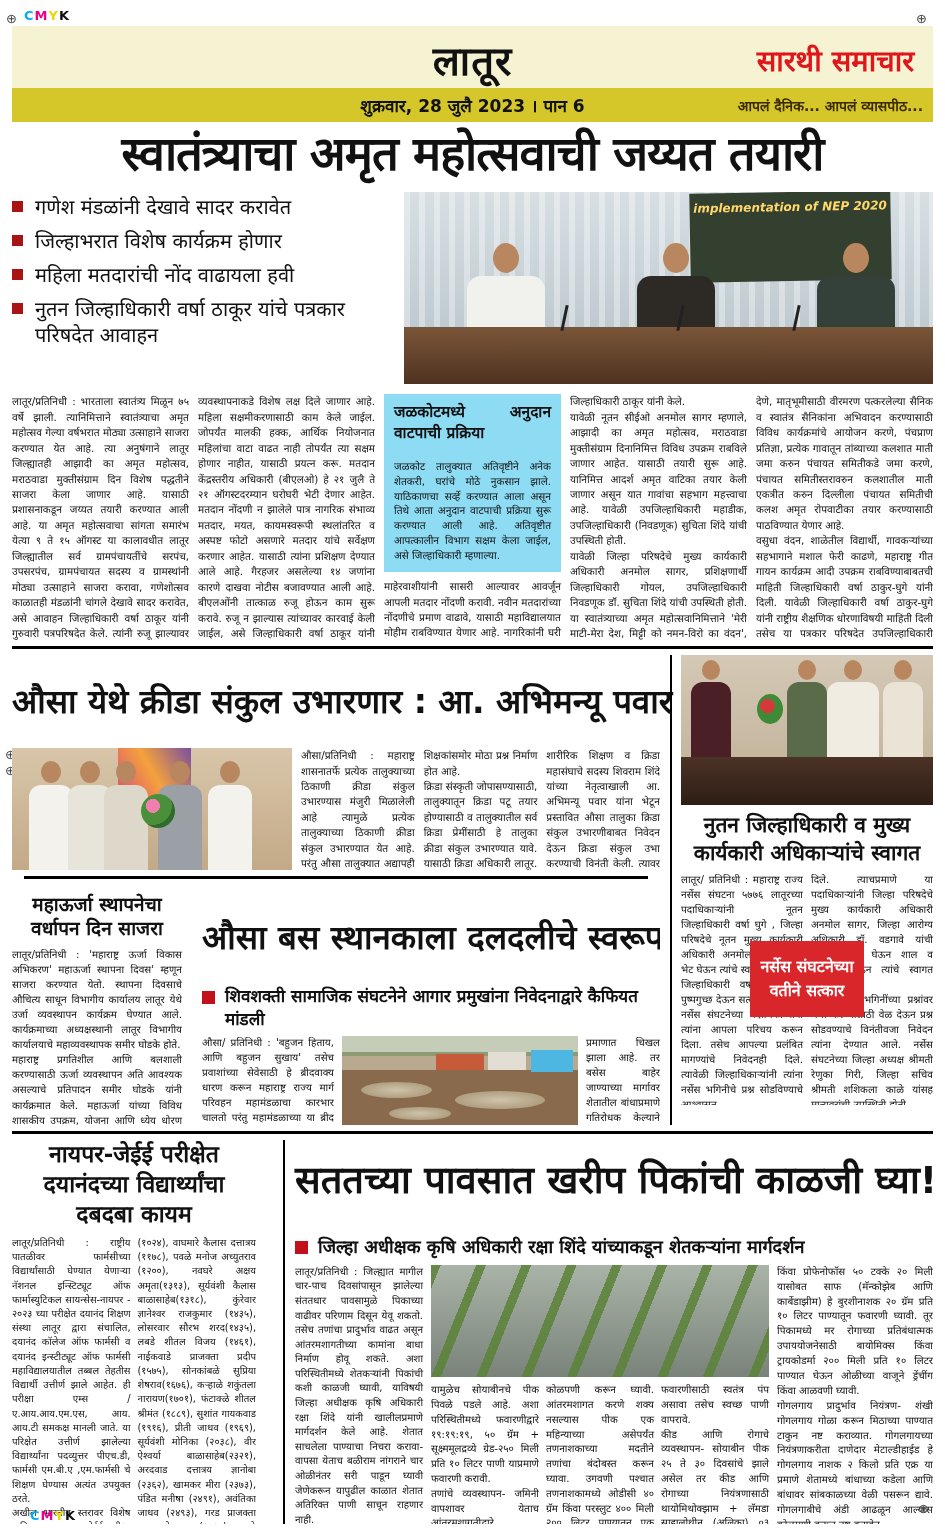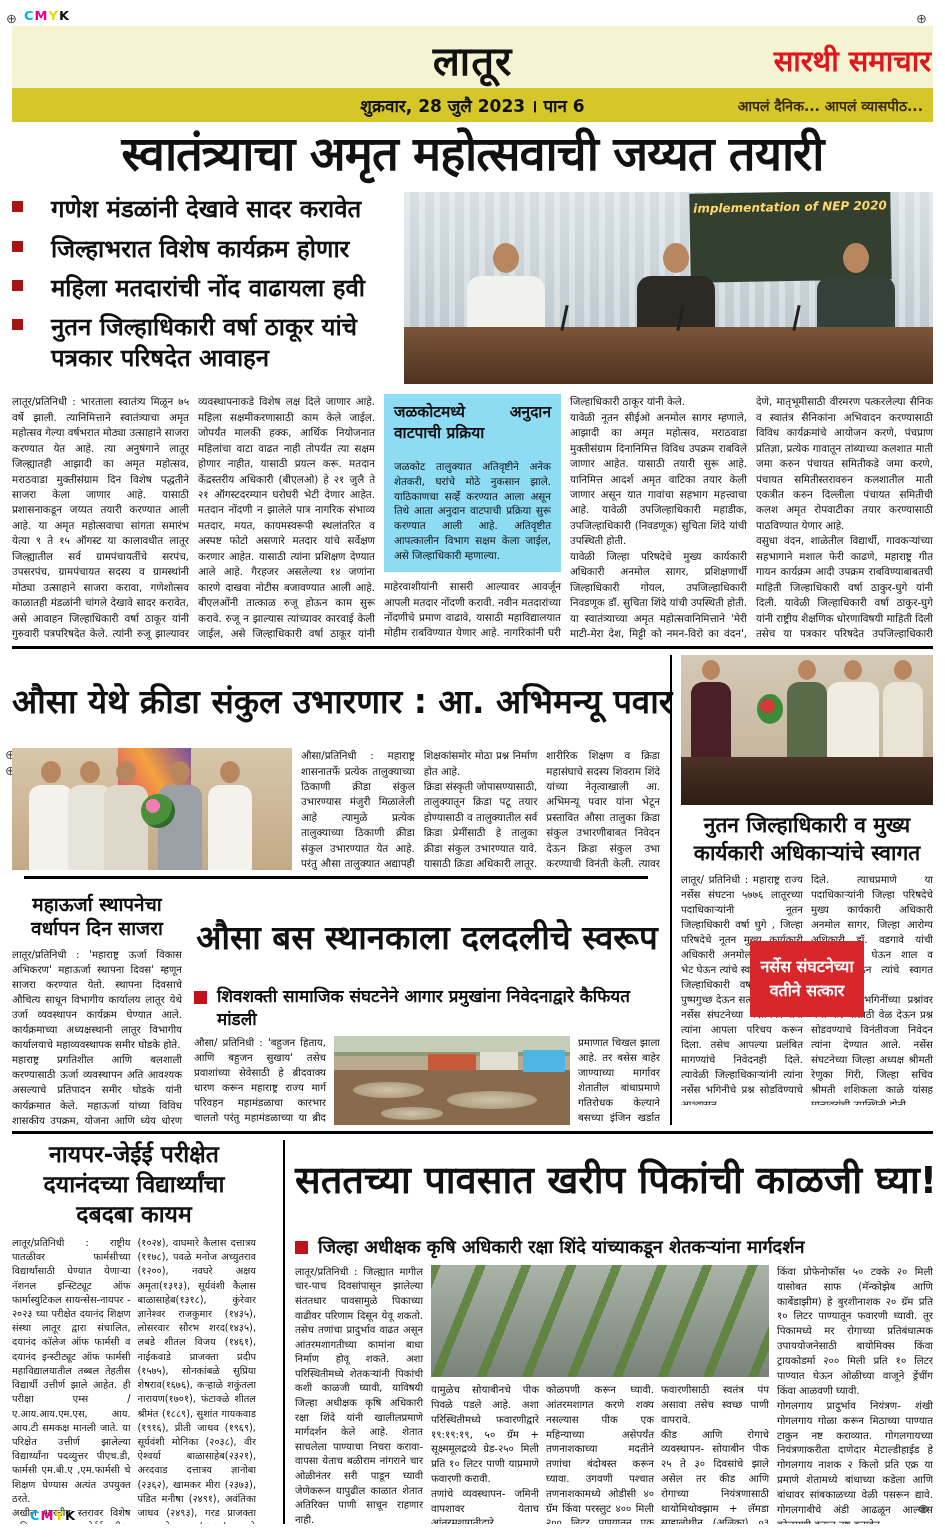--- a/index.html
+++ b/index.html
@@ -5,31 +5,31 @@
   html,body{margin:0;padding:0;background:#888;}
   .page{position:relative;width:945px;height:1538px;margin:0 auto;background:#fff;
         font-family:"DejaVu Sans",sans-serif;color:#111;overflow:hidden;}
   .regmark{position:absolute;color:#444;font-size:13px;line-height:1;}
   .cmyk{position:absolute;font-size:13px;font-weight:bold;letter-spacing:1px;}
   .cmyk .c{color:#00aeef}.cmyk .m{color:#ec008c}.cmyk .y{color:#e8d900}.cmyk .k{color:#111}
 
   .masthead{position:relative;margin:26px 12px 0;height:62px;background:#f6f3d2;}
   .masthead .city{position:absolute;left:0;right:0;text-align:center;top:6px;
       font-size:40px;font-weight:800;letter-spacing:1px;}
-  .masthead .brand{position:absolute;right:2px;top:14px;font-size:29px;font-weight:800;color:#e0161d;}
+  .masthead .brand{position:absolute;right:19px;top:14px;font-size:29px;font-weight:800;color:#e0161d;}
   .datebar{position:relative;margin:0 12px;height:34px;background:#d5c72a;}
   .datebar .date{position:absolute;left:0;right:0;text-align:center;top:6px;font-size:17px;font-weight:700;color:#111;}
   .datebar .tagline{position:absolute;right:10px;top:8px;font-size:14px;font-weight:700;color:#3c2a00;}
 
   .main-headline{margin:4px 12px 0;font-size:47px;line-height:1.2;font-weight:800;text-align:center;
       letter-spacing:-1px;white-space:nowrap;}
 
   .lead-top{display:flex;gap:12px;margin:10px 12px 0;height:194px;}
   .bullets{flex:0 0 380px;list-style:none;margin:2px 0 0;padding:0;}
-  .bullets li{display:flex;gap:28px;font-size:24px;font-weight:700;line-height:1.3;margin-bottom:8px;}
+  .bullets li{display:flex;gap:12px;font-size:20px;font-weight:400;line-height:1.3;margin-bottom:8px;}
   .sq{flex:0 0 11px;width:11px;height:11px;background:#a81313;margin-top:7px;}
   .sq.big{width:13px;height:13px;flex-basis:13px;background:#c1121c;}
 
   .photo{position:relative;overflow:hidden;background:#cfd8dc;}
   .press-photo{flex:1;height:192px;background:linear-gradient(#d7dfe3,#b5c2c9);padding-left:30px;}
   .press-photo .blinds{position:absolute;inset:0;
       background:repeating-linear-gradient(90deg,rgba(255,255,255,.35) 0 6px,rgba(0,0,0,0) 6px 15px);}
   .press-photo .banner{position:absolute;right:8%;top:0;width:38%;height:42%;background:#33402f;
       transform:rotate(-1deg);display:flex;align-items:flex-start;justify-content:center;padding-top:8px;}
   .press-photo .banner span{color:#ffd76b;font-size:12px;font-style:italic;font-weight:700;}
@@ -61,21 +61,21 @@
   .bouquet-photo .painting{position:absolute;left:38%;top:0;width:26%;height:45%;
       background:linear-gradient(60deg,#d84b7a,#f5a13c,#7a4fa0);}
   .bouquet-photo .man{position:absolute;bottom:0;width:44px;height:70%;border-radius:12px 12px 0 0;background:#f4f2ec;}
   .bouquet-photo .man .head{width:20px;height:22px;border-radius:50%;background:#b9875f;margin:-24px auto 0;}
   .bouquet-photo .m1{left:6%}.bouquet-photo .m2{left:20%;background:#e7e4da}.bouquet-photo .m3{left:33%;background:#ddd8ca}
   .bouquet-photo .m4{left:52%;background:#9aa0a6}.bouquet-photo .m5{left:70%;background:#f4f2ec}
   .bouquet-photo .flowers{position:absolute;left:46%;top:38%;width:34px;height:34px;border-radius:50%;
       background:radial-gradient(circle at 35% 35%,#ef7fae 0 22%,#4c8f3a 23% 60%,#2f6b2a 61% 100%);}
   .sports-row .col{flex:1;font-size:10.3px;line-height:1.5;text-align:justify;white-space:pre-line;}
 
-  .band2{display:flex;gap:12px;margin-top:14px;height:286px;overflow:hidden;}
+  .band2{display:flex;gap:20px;margin-top:14px;height:286px;overflow:hidden;}
   .mahaurja{flex:0 0 170px;}
   .mahaurja h3{margin:0 0 6px;font-size:19px;line-height:1.25;font-weight:800;text-align:center;}
   .mahaurja .body{font-size:10.2px;line-height:1.48;text-align:justify;white-space:pre-line;}
   .bus{flex:1;min-width:0;}
   .bus-headline{font-size:33px;font-weight:800;text-align:center;line-height:1.1;white-space:nowrap;}
   .subhead{display:flex;gap:10px;align-items:flex-start;font-size:17px;font-weight:700;margin:6px 0 6px;}
   .bus-row{display:flex;gap:8px;height:212px;overflow:hidden;}
   .bus-row .colnarrow{flex:0 0 132px;font-size:10.2px;line-height:1.47;text-align:justify;white-space:pre-line;}
   .bus-mid{flex:0 0 236px;display:flex;flex-direction:column;gap:5px;}
   .bus-photo{height:128px;background:linear-gradient(#c5cdb9 0 18%,#8d9a74 18% 22%,#b9a98e 22% 38%,#8a6a4c 38% 100%);}

